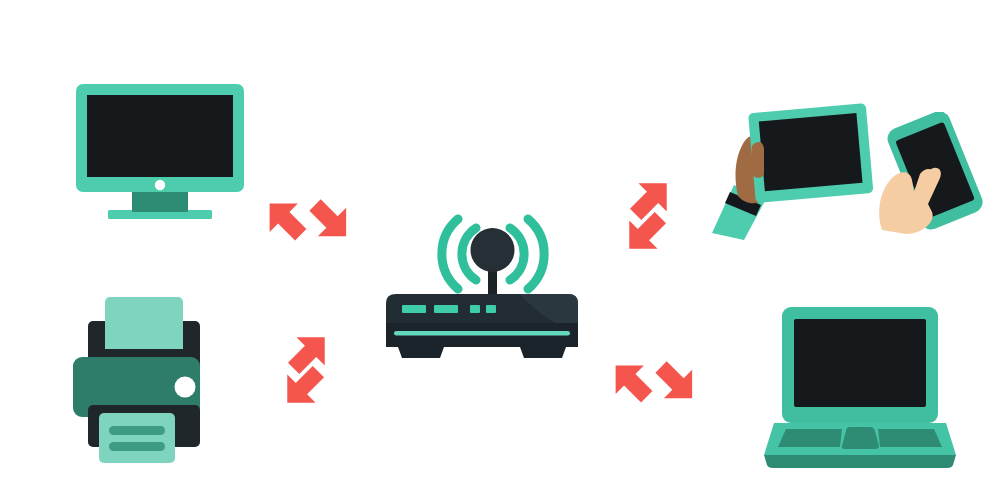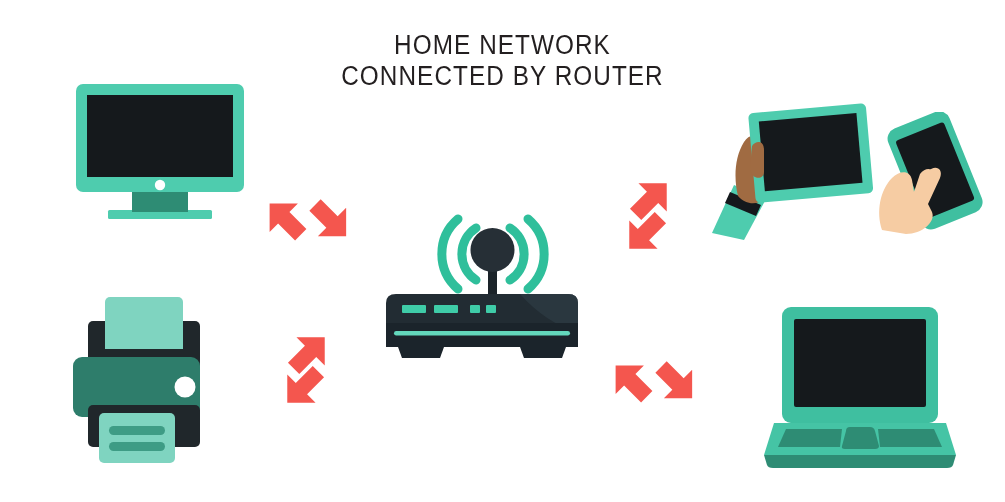--- a/index.html
+++ b/index.html
@@ -43,24 +43,20 @@
     position: absolute;
   }
   .svgwrap { display: block; }
   .arrow-pair { position: absolute; }
 </style>
 </head>
 <body>
 
 <div id="stage">
 
-  <div id="title-block">
-    <span class="tline">HOME NETWORK</span>
-    <span class="tline">CONNECTED BY ROUTER</span>
-  </div>
 
   <div class="node" style="left:70px; top:82px;">
     <svg class="svgwrap" width="180" height="140" viewBox="0 0 180 140" xmlns="http://www.w3.org/2000/svg">
 
       <rect x="38" y="128" width="104" height="9" rx="1.5" fill="#4ECCAE"></rect>
 
       <rect x="62" y="108" width="56" height="22" fill="#2E8C74"></rect>
 
       <rect x="6" y="2" width="168" height="108" rx="7" fill="#4ECCAE"></rect>
 

